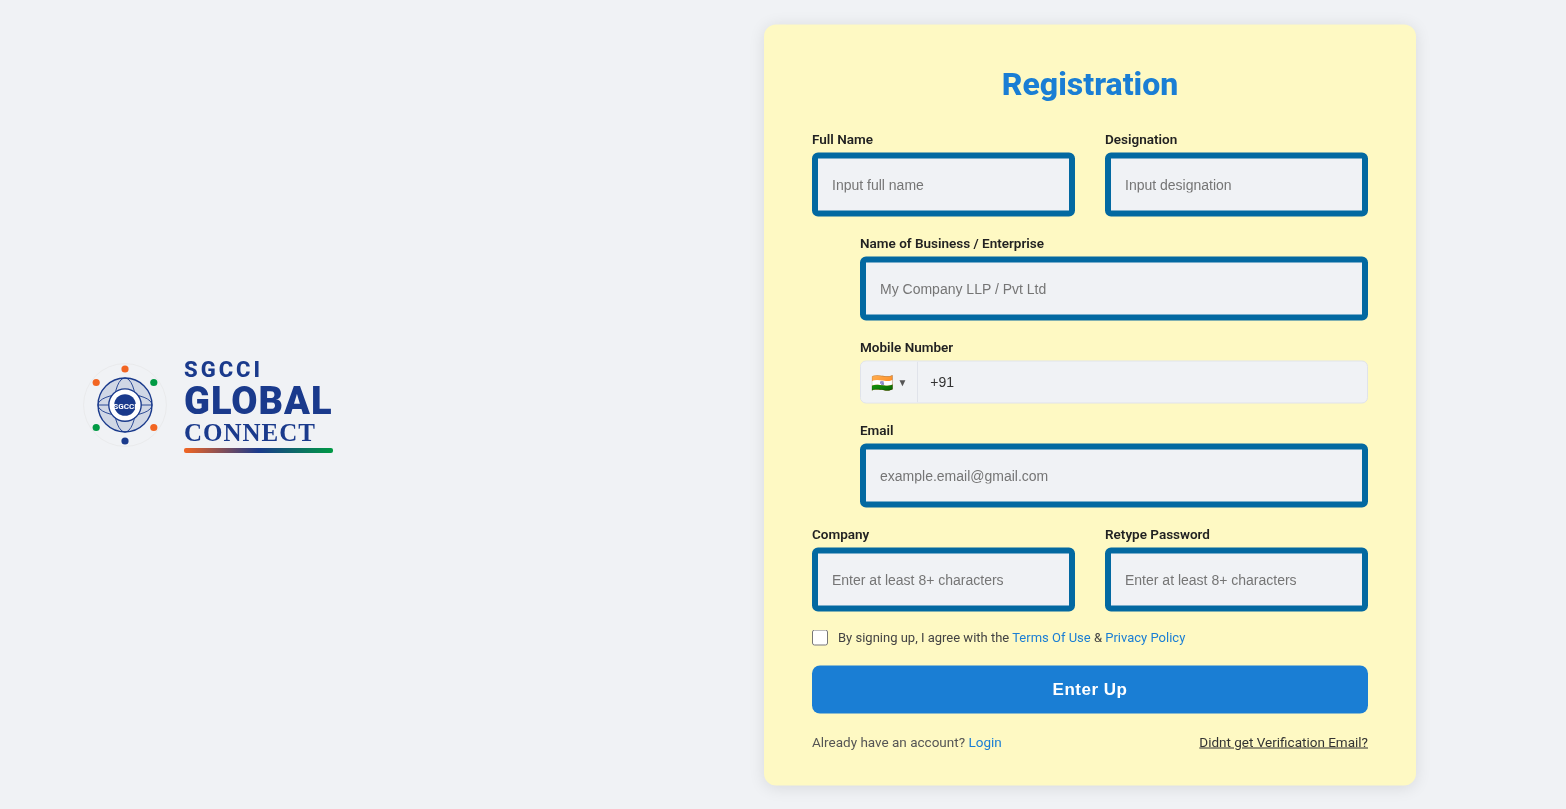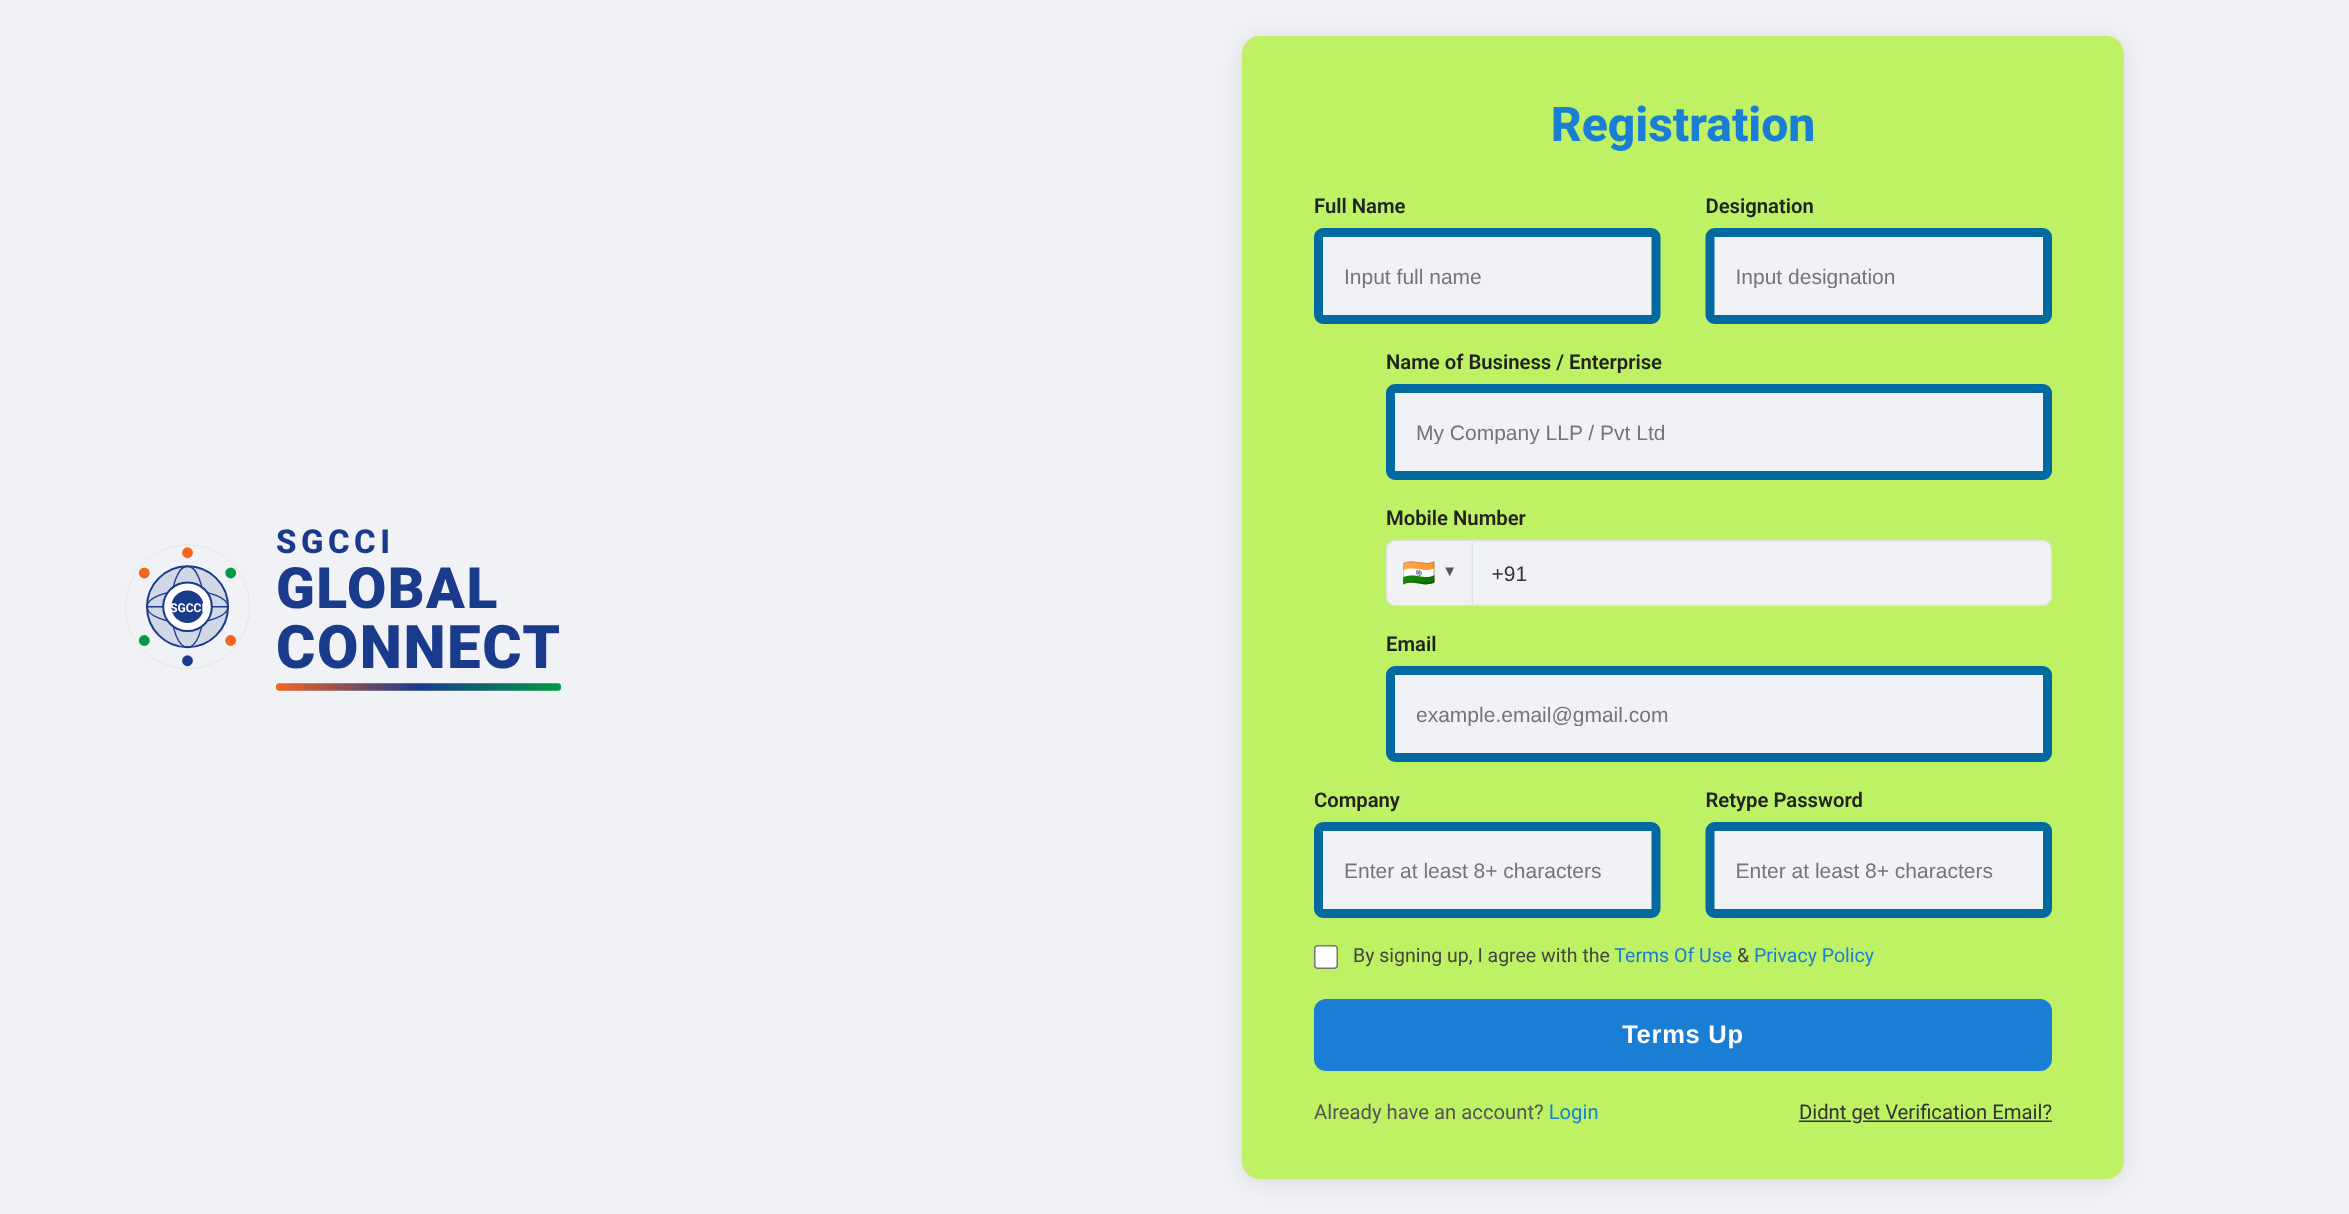--- a/index.html
+++ b/index.html
@@ -53,42 +53,43 @@
 
     .logo-global {
       font-size: 38px;
       font-weight: 900;
       color: #1a3a8c;
       line-height: 1;
       letter-spacing: 1px;
     }
 
     .logo-connect {
-      font-size: 40px;
+      font-size: 25px;
       font-weight: 900;
       color: #1a3a8c;
       line-height: 1;
       letter-spacing: 1px;
       position: relative;
+      font-family: Liberation Serif, serif;
     }
 
     .logo-underline {
       width: 100%;
       height: 5px;
       background: linear-gradient(to right, #f26522, #1a3a8c, #009a44);
       border-radius: 2px;
       margin-top: 3px;
     }
 
     
     .registration-card {
-      background: #bef264;
+      background: #fef9c3;
       border-radius: 12px;
       padding: 40px 48px 36px 48px;
-      width: 588px;
+      width: 652px;
       box-shadow: 0 2px 16px rgba(0,0,0,0.10);
       position: absolute;
       right: 150px;
       top: 50%;
       transform: translateY(-50%);
     }
 
     .card-title {
       text-align: center;
       font-size: 32px;
@@ -344,21 +345,21 @@
       <input class="terms-checkbox" type="checkbox" style="">
       <span class="terms-text">
         <span>By signing up, I agree with the</span>
         <a class="terms-link">Terms Of Use</a>
         &amp;
         <a class="terms-link">Privacy Policy</a>
       </span>
     </div>
 
     
-    <button class="signup-btn">Terms Up</button>
+    <button class="signup-btn">Enter Up</button>
 
     
     <div class="bottom-links">
       <span class="bottom-text">
         <span>Already have an account?</span>
         <a class="bottom-link">Login</a>
       </span>
       <span class="verification-link">Didnt get Verification Email?</span>
     </div>
   </div>

